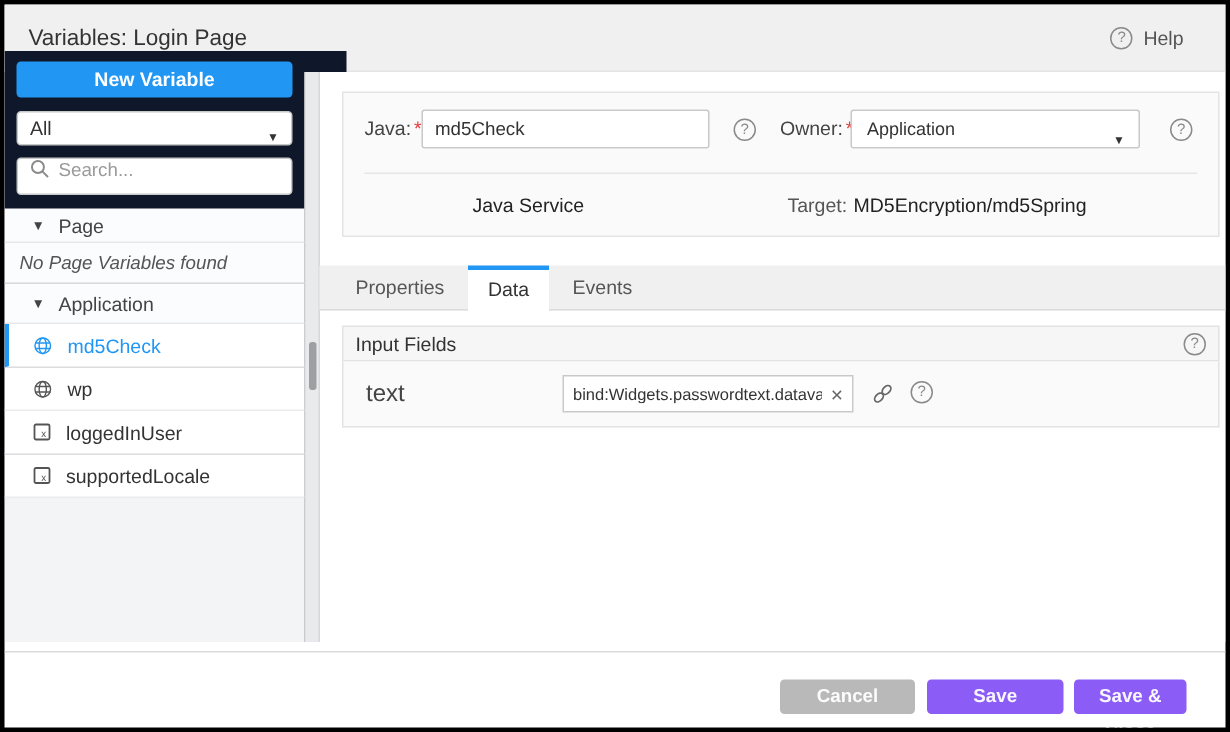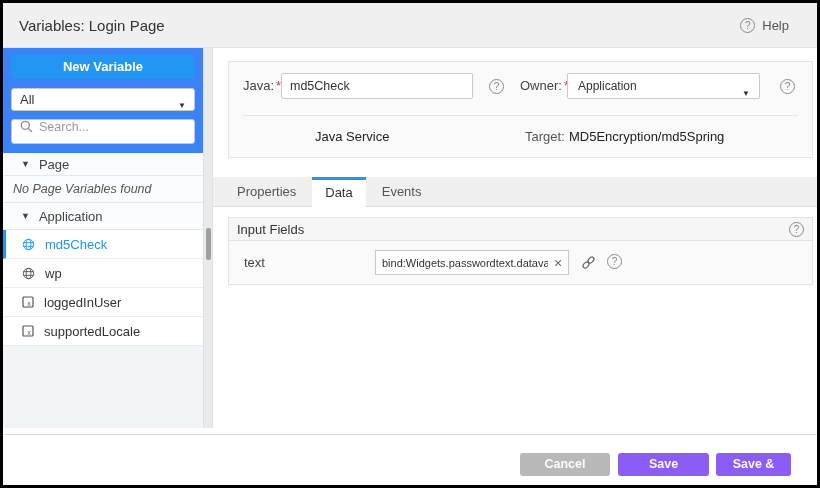--- a/index.html
+++ b/index.html
@@ -14,21 +14,21 @@
   .app-header { position:absolute; top:0; left:0; right:0; height:45px;
     background:#f0f0f1; border-bottom:1px solid #e4e4e5; }
   .page-title { position:absolute; left:16px; top:0; line-height:45px;
     font-size:15px; color:#333; }
   .help-btn { position:absolute; right:28px; top:0; height:45px;
     display:flex; align-items:center; gap:7px; font-size:13px; color:#555; cursor:pointer; }
   .qicon { display:inline-flex; width:15px; height:15px; border:1px solid #8a8a8a;
     border-radius:50%; align-items:center; justify-content:center;
     font-size:10px; color:#8a8a8a; flex:none; cursor:pointer; background:transparent; }
   
-  .sidebar { position:absolute; top:45px; left:0; width:228px; bottom:57px; background:#3b82f6; }
+  .sidebar { position:absolute; top:31px; left:0; width:228px; bottom:57px; background:#0f172a; }
   .new-var-btn { position:absolute; top:7px; left:8px; width:184px; height:24px;
     background:#2196f3; border-radius:3px; color:#fff; font-weight:bold;
     font-size:13px; text-align:center; line-height:24px; cursor:pointer; }
   .filter-select { position:absolute; top:40px; left:8px; width:184px; height:23px;
     background:#fff; border:1px solid #c8c8c8; border-radius:3px;
     font-size:13px; color:#333; line-height:21px; padding:0 8px; cursor:pointer; }
   .filter-select .caret { position:absolute; right:8px; top:6px; font-size:8px; color:#333; }
   .search-box { position:absolute; top:71px; left:8px; width:184px; height:25px;
     background:#fff; border:1px solid #c8c8c8; border-radius:3px;
     display:flex; align-items:flex-start; gap:6px; padding:0 8px; }
@@ -76,21 +76,21 @@
   .tab { height:30px; line-height:30px; padding:0 16px; font-size:13px; color:#555; cursor:pointer; }
   .tab.active { position:relative; z-index:2; height:31px; background:#fff;
     border-top:3px solid #2196f3; line-height:26px; color:#333; padding:0 13px; }
   
   .section { position:absolute; top:169px; left:15px; width:585px; }
   .section-header { height:24px; background:#f6f6f7; border:1px solid #e3e3e4;
     display:flex; align-items:center; padding:0 8px; font-size:13px; color:#333; }
   .section-header .qicon { margin-left:auto; }
   .section-body { position:relative; height:44px; background:#fafafa;
     border:1px solid #e3e3e4; border-top:none; }
-  .field-label { position:absolute; left:15px; top:0; line-height:43px; font-size:13px; color:#444; }
+  .field-label { position:absolute; left:15px; top:0; line-height:43px; font-size:16px; color:#444; }
   .bind-box { position:absolute; left:146px; top:9px; width:194px; height:25px;
     background:#fff; border:1px solid #c9c9c9; display:flex; align-items:center; }
   .bind-box input { border:none; outline:none; background:transparent; flex:1;
     font-size:11px; color:#333; padding:0 0 0 6px; font-family:inherit; min-width:0; }
   .clear-x { width:20px; text-align:center; font-size:14px; color:#666; cursor:pointer; flex:none; }
   .row-icon { position:absolute; top:14px; cursor:pointer; }
   .row-q { position:absolute; left:378px; top:13px; }
   
   .bottom-rule { position:absolute; left:0; right:0; top:431px; height:1px; background:#d9dadb; }
   .footer-btn { position:absolute; top:450px; height:23px; border-radius:3px;

